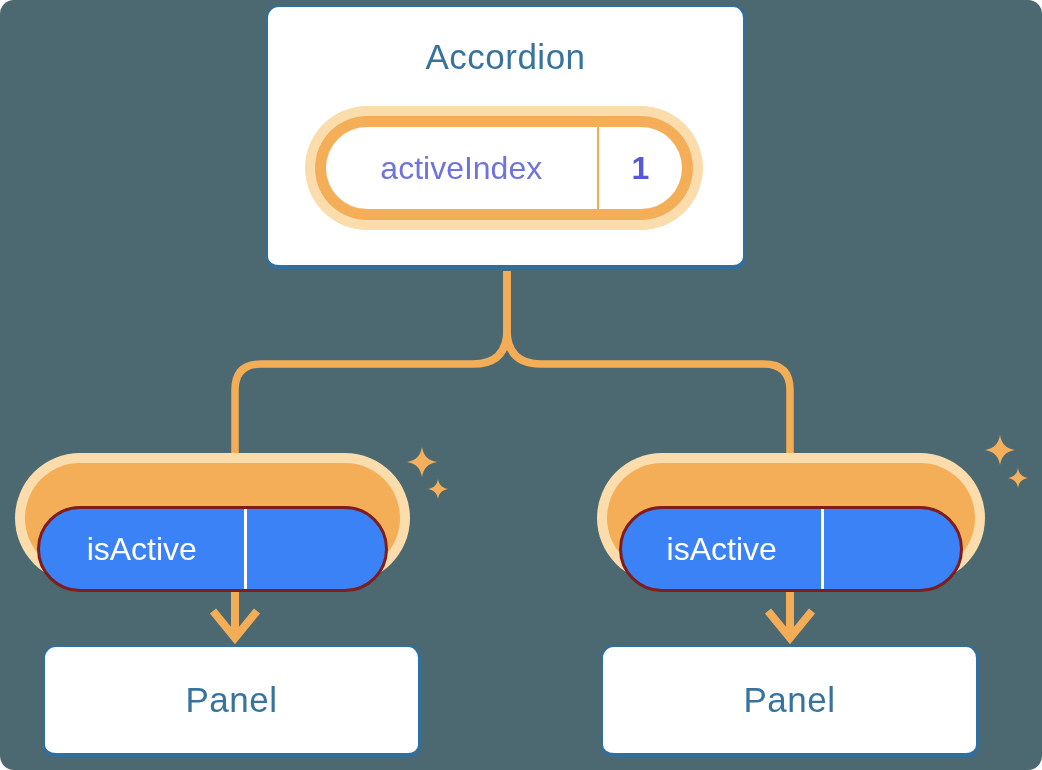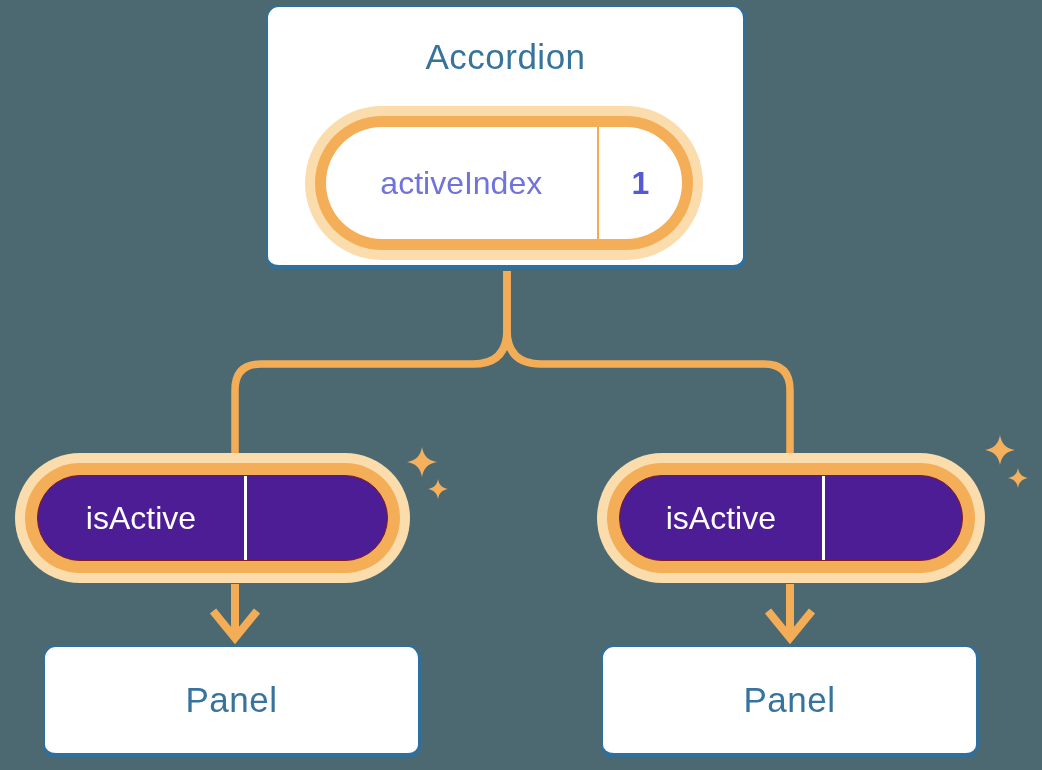--- a/index.html
+++ b/index.html
@@ -3,20 +3,21 @@
 <meta charset="utf-8">
 <style>
   html,body { margin:0; padding:0; }
   .stage {
     position: relative;
     width: 1042px;
     height: 770px;
     background: #4C6971;
     font-family: "Liberation Sans", sans-serif;
     overflow: hidden;
+    border-radius: 14px;
   }
   svg.overlay {
     position: absolute;
     left: 0; top: 0;
     width: 1042px; height: 770px;
     pointer-events: none;
   }
   .component-box {
     position: absolute;
     background: #FFFFFF;
@@ -66,35 +67,36 @@
     overflow: hidden;
   }
   .pill-section {
     display: flex;
     align-items: center;
     justify-content: center;
     font-size: 32px;
   }
   .state-pill {
     left: 47px; top: 109px;        
-    width: 378px; height: 134px;
+    width: 378px; height: 104px;
     padding: 11px;
   }
   .state-pill .pill-inner { background: #FFFFFF; }
   .state-pill .pill-label { flex: 0 0 76%; color: #7073DC; }
   .state-pill .pill-divider { flex: 0 0 2px; background: #F5A950; }
   .state-pill .pill-value { flex: 1; color: #5559D6; font-weight: 700; }
 
   .prop-pill {
     width: 375px; height: 110px;
     padding: 12px;
   }
   .prop-pill .pill-inner {
-    background: #4c1d95;
-    border: 1px solid #7f1d1d;
+    background: #3b82f6;
+    border: 3px solid #7f1d1d;
+    margin-top: 31px;
   }
   .prop-pill .pill-label { flex: 0 0 59%; color: #FFFFFF; }
   .prop-pill .pill-divider { flex: 0 0 3px; background: #FFFFFF; }
   .prop-pill .pill-value { flex: 1; color: #FFFFFF; font-weight: 700; }
   .prop-left  { left: 25px;  top: 463px; }
   .prop-right { left: 607px; top: 463px; width: 368px; }
 
   .connector {
     stroke: #F4AD57;
     stroke-width: 7.5;

